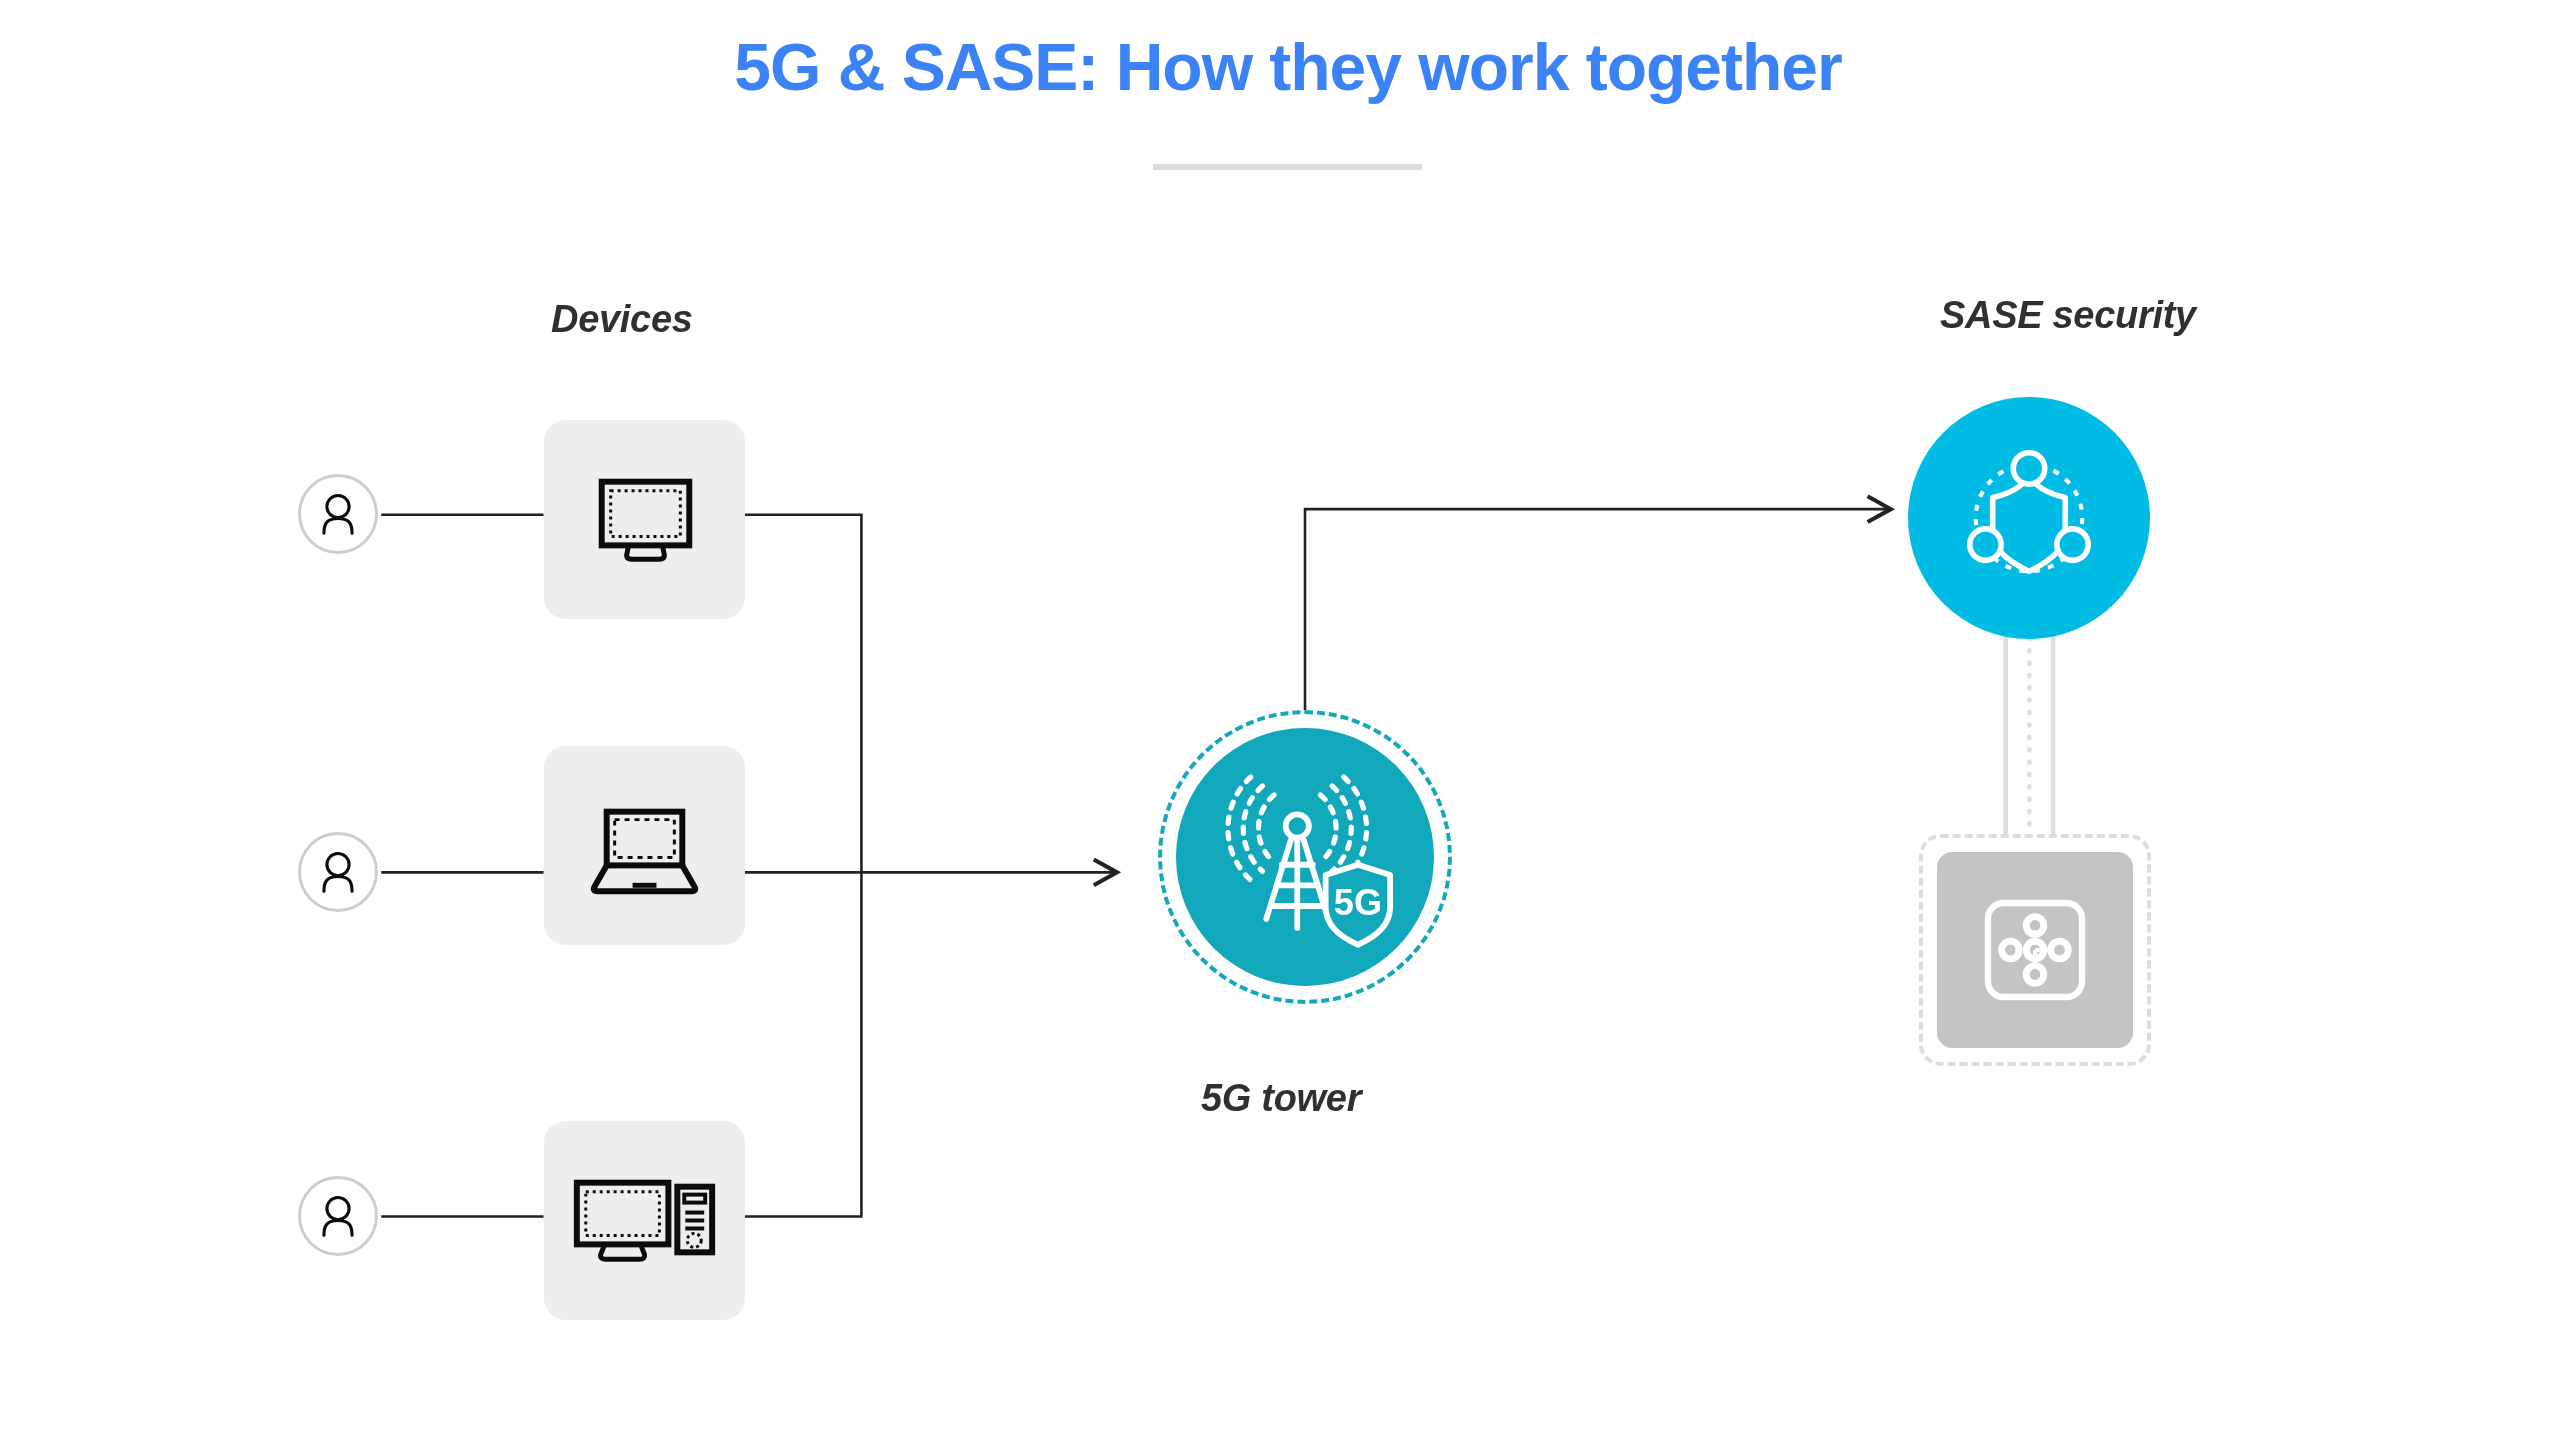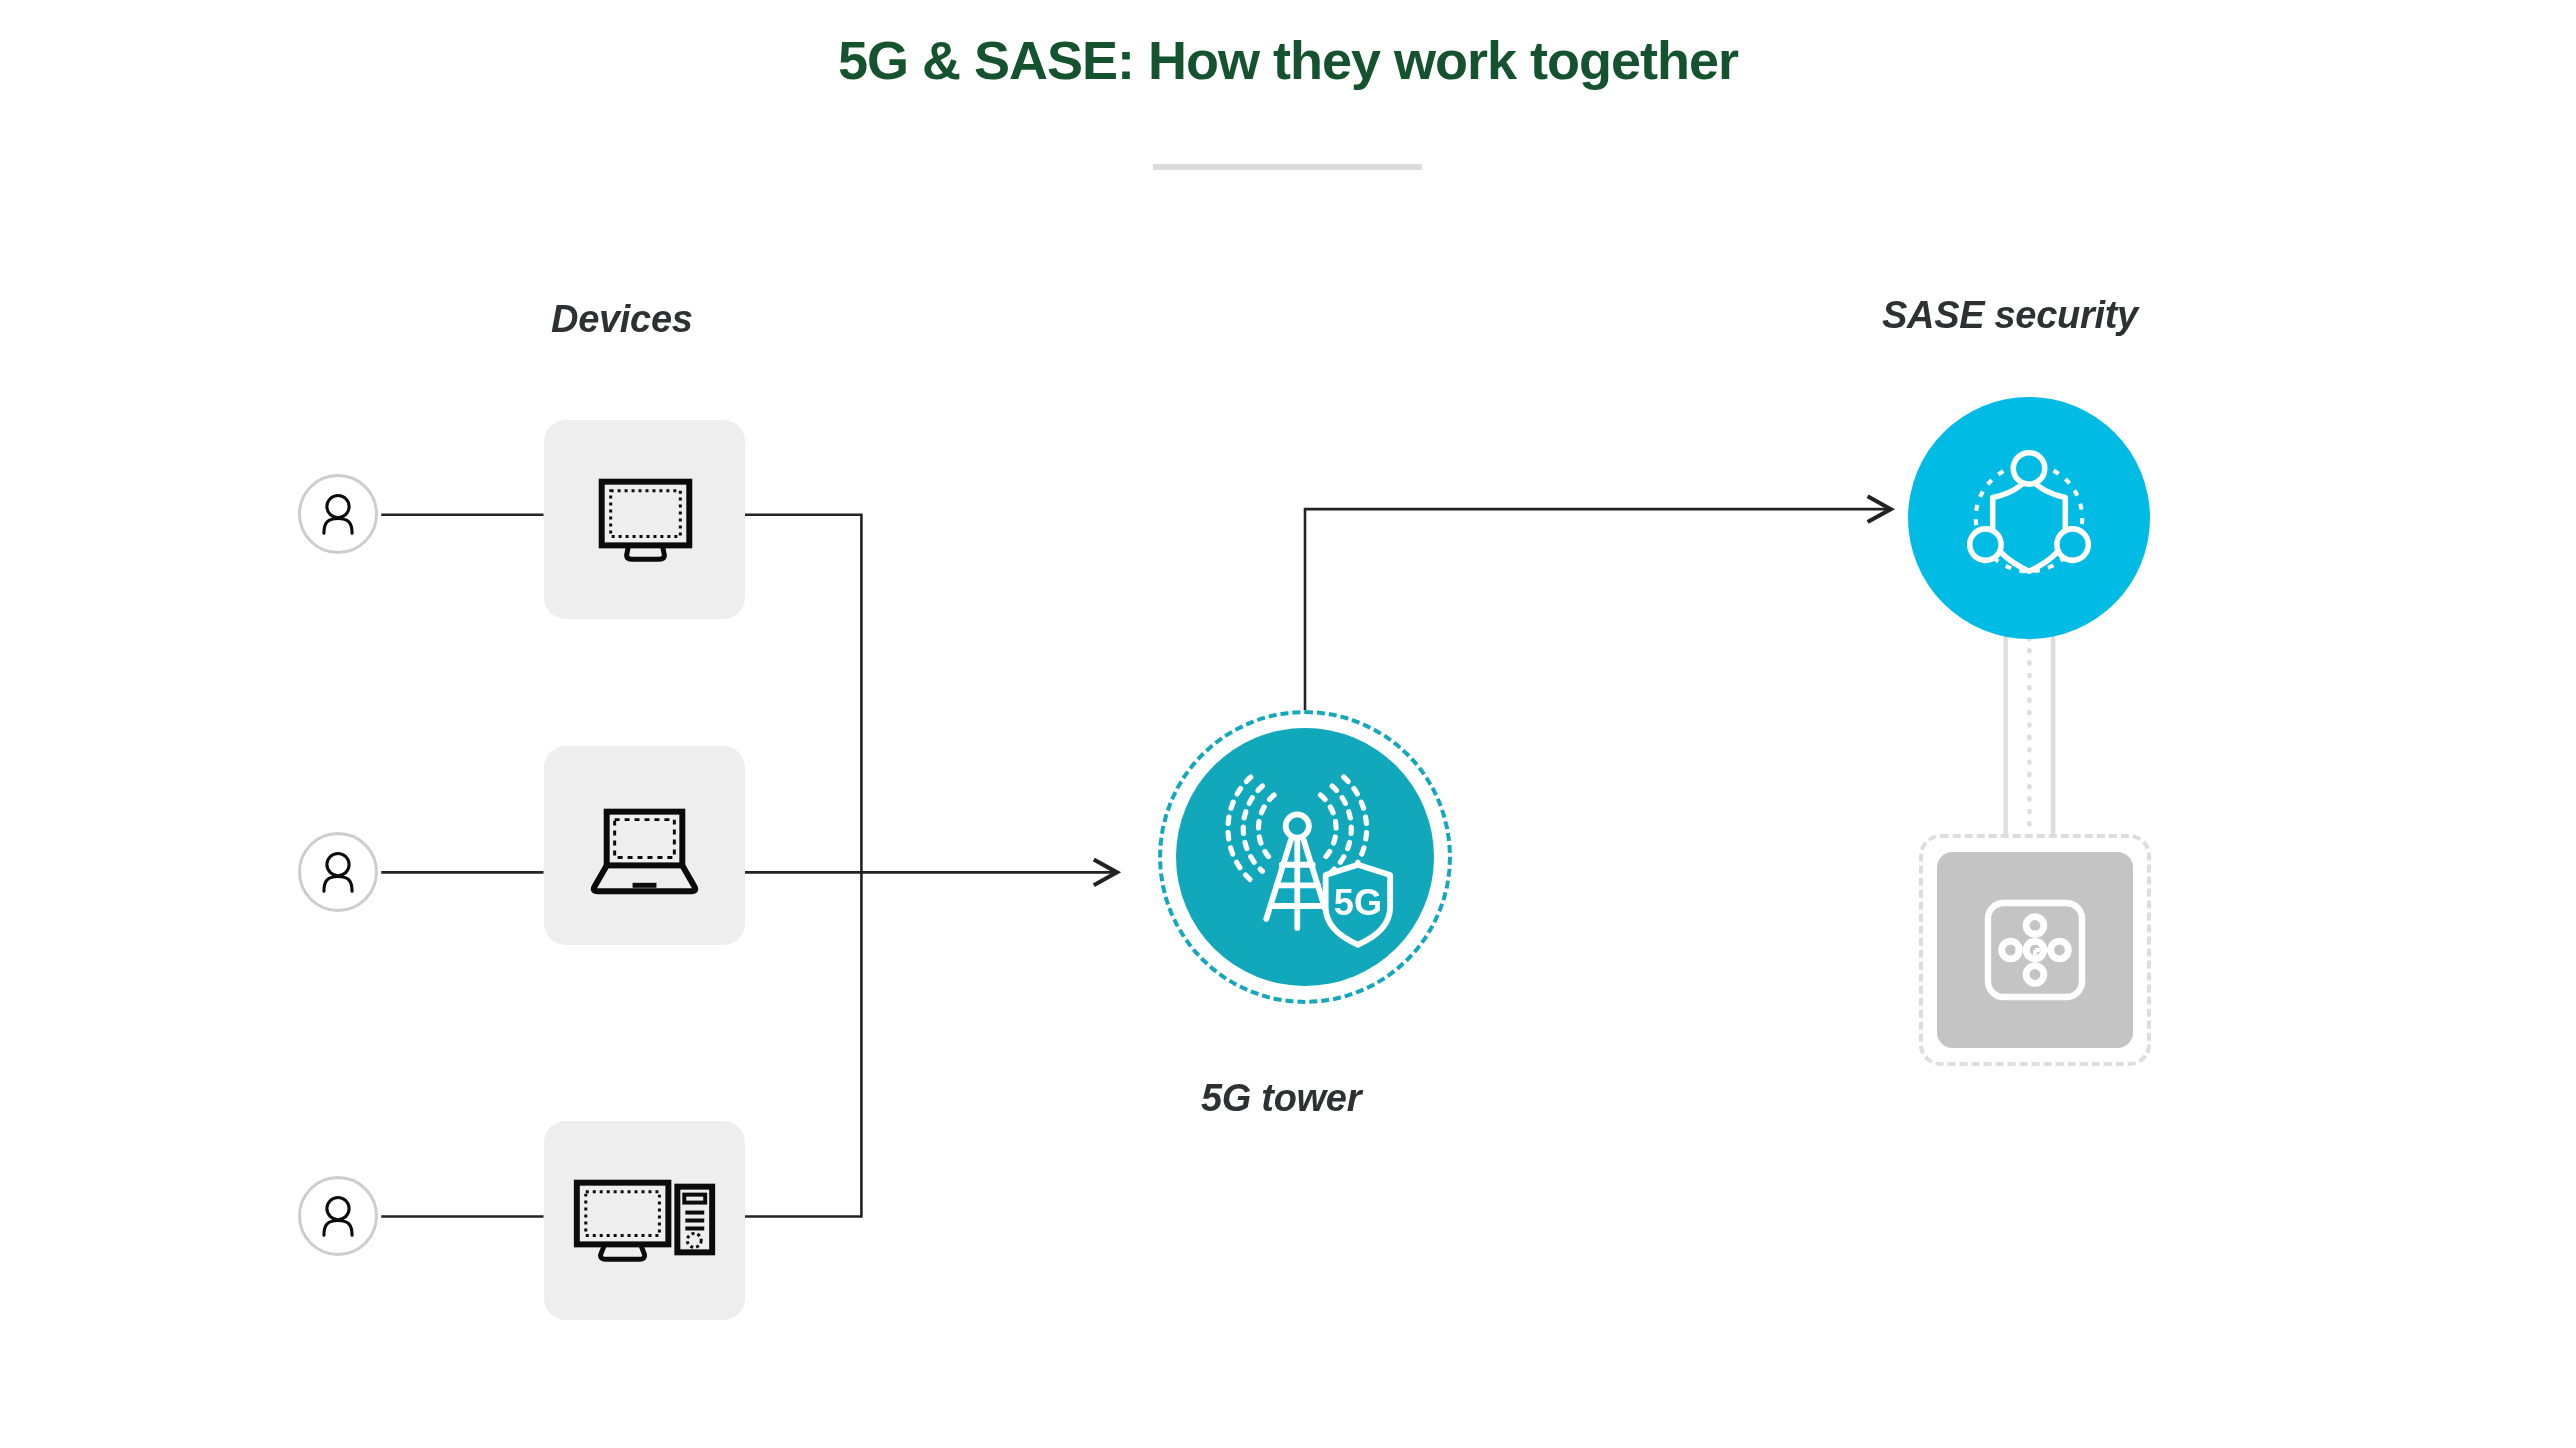--- a/index.html
+++ b/index.html
@@ -23,24 +23,24 @@
     height: 1449px;
   }
 
   
   #title {
     position: absolute;
     left: 0;
     top: 31px;
     width: 2576px;
     text-align: center;
-    font-size: 54px;
+    font-size: 66px;
     font-weight: 700;
     letter-spacing: -1px;
-    color: #14532d;
+    color: #3b82f6;
     line-height: 1.1;
   }
   #title-divider {
     position: absolute;
     left: 1153px;
     top: 164px;
     width: 269px;
     height: 5.7px;
     background: #dcdcdc;
     border-radius: 0.5px;
@@ -50,21 +50,21 @@
   .col-label {
     position: absolute;
     font-size: 38px;
     font-weight: 700;
     color: #2e3033;
     letter-spacing: -0.3px;
     white-space: nowrap;
     font-style: italic;
   }
   #label-devices   { left: 551px; top: 298px; }
-  #label-sase      { left: 1882px; top: 294px; }
+  #label-sase      { left: 1940px; top: 294px; }
   #label-5g        { left: 1201px; top: 1037px; margin-top: 40px; }
   #label-sdwan     { left: 1809px; top: 1109px; }
 
   
   #wires {
     position: absolute;
     left: 0; top: 0;
     width: 2576px;
     height: 1449px;
   }

